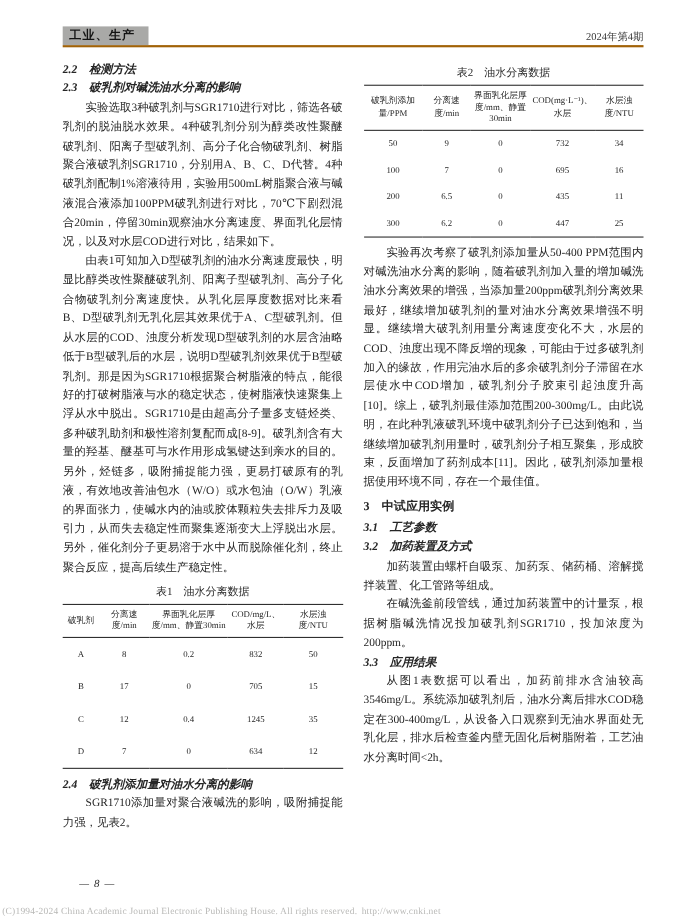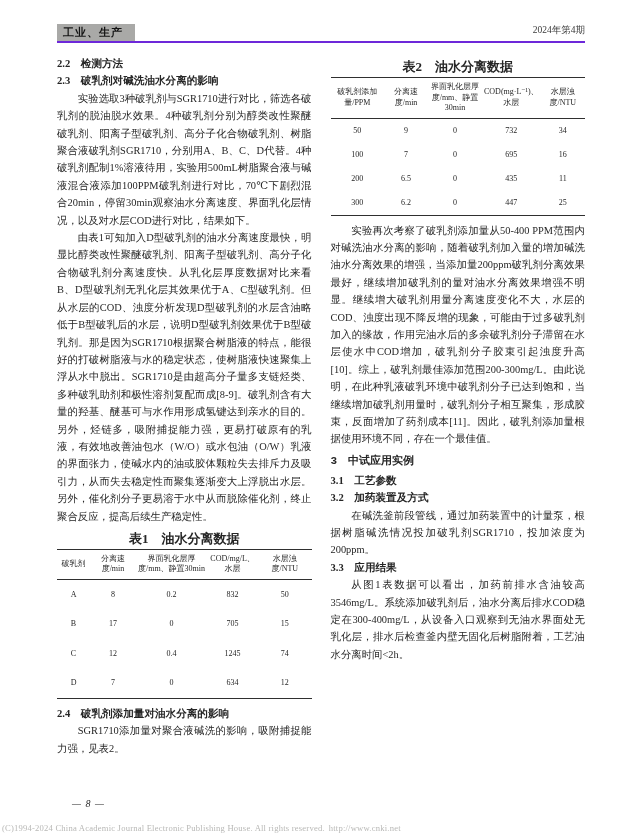--- a/index.html
+++ b/index.html
@@ -10,55 +10,55 @@
     margin: 0 auto;
     background: #ffffff;
     font-family: "Liberation Serif", "DejaVu Serif", serif;
     color: #262626;
     overflow: hidden;
   }
   .content { position: absolute; left: 57px; top: 24px; width: 528px; }
 
   
   .page-header {
-    display: flex; justify-content: space-between; 
-    border-bottom: 2px solid #6d28d9;
+    display: flex; justify-content: space-between; align-items: flex-end;
+    border-bottom: 2px solid #a16207;
   }
   .header-badge {
     background: #a9a9a7; color: #141414;
     font-family: "Liberation Sans", sans-serif;
     font-weight: 700; font-size: 11px; line-height: 15px;
     padding: 1px 12px 1px 6px;
     letter-spacing: 1px;
   }
   .issue-label { font-size: 9.5px; color: #3a3a3a; padding-bottom: 1px; }
 
   
   .columns { display: flex; gap: 19px; margin-top: 12px; }
   .col { width: 254.5px; font-size: 10.4px; line-height: 17.4px; text-align: justify; }
   .col p { text-indent: 2em; }
   .sub-heading {
-    font-weight: 700; font-size: 10.6px;
+    font-weight: 700; font-style: italic; font-size: 10.6px;
     line-height: 17.4px; text-indent: 0;
   }
   .main-heading {
-    font-family: Liberation Mono, monospace; font-style: normal;
+    font-family: Liberation Serif, serif; font-style: normal;
     font-weight: 700; font-size: 11px; line-height: 20px;
     margin: 3px 0 1px; text-indent: 0;
   }
 
   
   table {
     width: 100%; border-collapse: collapse;
     border-top: 1.6px solid #2f2f2f; border-bottom: 1.6px solid #2f2f2f;
     font-size: 8px; line-height: 10.5px; text-align: center;
     margin: 2px 0 6px;
   }
   caption {
-    caption-side: top; font-weight: 700; font-size: 13px;
+    caption-side: top; font-weight: 400; font-size: 10px;
     padding: 4px 0 5px; text-align: center; line-height: 11px;
   }
   thead tr { border-bottom: 1px solid #2f2f2f; }
   th { font-weight: 400; padding: 4px 2px; vertical-align: middle; }
   td { padding: 10px 2px 9px; vertical-align: middle; text-align: center; }
   .t2 td { padding: 7px 2px 6.5px; }
   .tbl-wrap { margin-top: 4px; }
 
   
   .page-num {
@@ -117,21 +117,21 @@
                 <td>17</td>
                 <td>0</td>
                 <td>705</td>
                 <td>15</td>
               </tr>
               <tr>
                 <td>C</td>
                 <td>12</td>
                 <td>0.4</td>
                 <td>1245</td>
-                <td>74</td>
+                <td>35</td>
               </tr>
               <tr>
                 <td>D</td>
                 <td>7</td>
                 <td>0</td>
                 <td>634</td>
                 <td>12</td>
               </tr>
             </tbody>
           </table>
@@ -185,20 +185,21 @@
           </tbody>
         </table>
 
         <p>实验再次考察了破乳剂添加量从50-400 PPM范围内对碱洗油水分离的影响，随着破乳剂加入量的增加碱洗油水分离效果的增强，当添加量200ppm破乳剂分离效果最好，继续增加破乳剂的量对油水分离效果增强不明显。继续增大破乳剂用量分离速度变化不大，水层的COD、浊度出现不降反增的现象，可能由于过多破乳剂加入的缘故，作用完油水后的多余破乳剂分子滞留在水层使水中COD增加，破乳剂分子胶束引起浊度升高[10]。综上，破乳剂最佳添加范围200-300mg/L。由此说明，在此种乳液破乳环境中破乳剂分子已达到饱和，当继续增加破乳剂用量时，破乳剂分子相互聚集，形成胶束，反面增加了药剂成本[11]。因此，破乳剂添加量根据使用环境不同，存在一个最佳值。</p>
 
         <div class="sub-heading main-heading">3　中试应用实例</div>
 
         <div class="sub-heading">3.1　工艺参数</div>
 
         <div class="sub-heading">3.2　加药装置及方式</div>
+        <p>加药装置由螺杆自吸泵、加药泵、储药桶、溶解搅拌装置、化工管路等组成。</p>
         <p>在碱洗釜前段管线，通过加药装置中的计量泵，根据树脂碱洗情况投加破乳剂SGR1710，投加浓度为200ppm。</p>
 
         <div class="sub-heading">3.3　应用结果</div>
         <p>从图1表数据可以看出，加药前排水含油较高3546mg/L。系统添加破乳剂后，油水分离后排水COD稳定在300-400mg/L，从设备入口观察到无油水界面处无乳化层，排水后检查釜内壁无固化后树脂附着，工艺油水分离时间&lt;2h。</p>
       </div>
 
     </div>
   </div>
 
   <div class="page-num">— 8 —</div>

